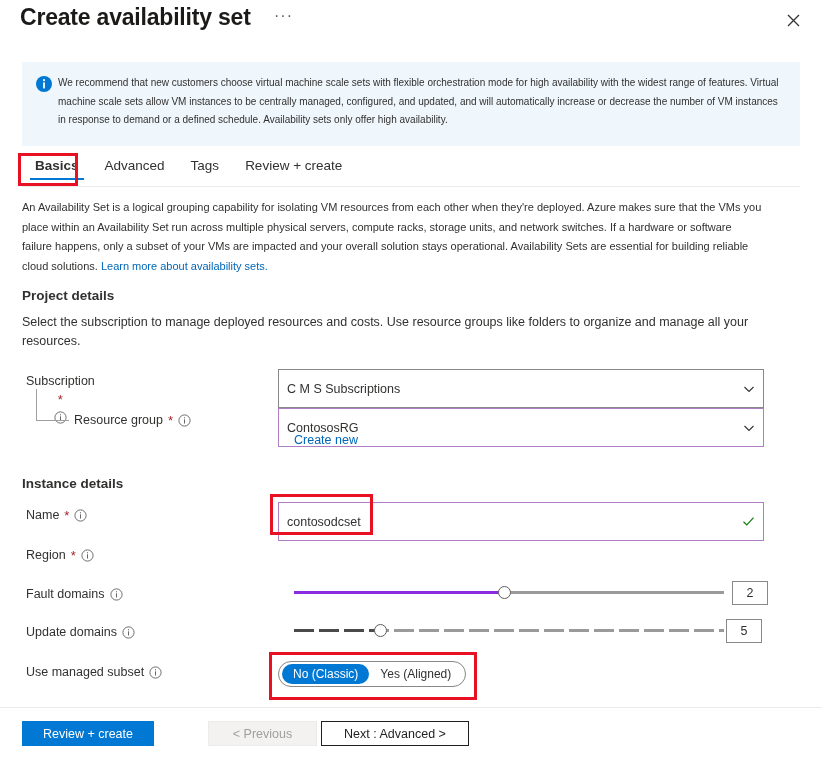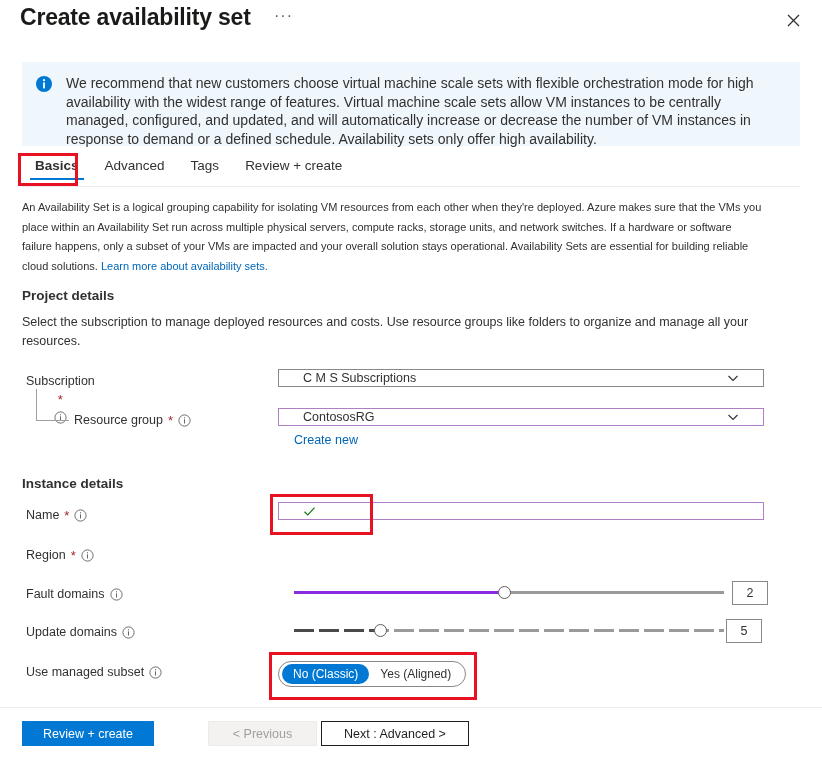--- a/index.html
+++ b/index.html
@@ -37,22 +37,22 @@
   
   .banner {
     position: absolute; left: 22px; top: 62px;
     width: 778px; height: 84px;
     background: #eff6fc;
     display: flex; padding: 12px 14px 0 14px;
   }
   .banner-icon { flex: 0 0 22px; margin-top: 2px; }
   .banner-icon svg { display: block; }
   .banner-text {
-    flex: 1; margin-left: 8px;
-    font-size: 14px; line-height: 18.5px; color: #323130;
+    flex: 1; 
+    font-size: 10px; line-height: 18.5px; color: #323130;
   }
 
   
   .tabs {
     position: absolute; left: 22px; top: 156px;
     display: flex; align-items: flex-end; gap: 0;
   }
   .tab {
     font-size: 13.5px; color: #323130; cursor: pointer;
     padding: 2px 13px 7px 13px; white-space: nowrap;
@@ -95,23 +95,23 @@
   
   .tree-conn {
     position: absolute; left: 36px; top: 389px;
     width: 33px; height: 32px;
     border-left: 1px solid #a19f9d;
     border-bottom: 1px solid #a19f9d;
   }
 
   
   .ctrl {
-    position: absolute; height: 18px;
+    position: absolute; height: 39px;
     background: #fff; display: flex; align-items: center;
-    padding: 0 24px; font-size: 12.5px; color: #323130;
+    padding: 0 8px; font-size: 12.5px; color: #323130;
   }
   .ctrl.gray { border: 1px solid #8a8886; }
   .ctrl.purple { border: 1px solid #b07ec4; }
   .ctrl .val { flex: 1; white-space: nowrap; overflow: hidden; }
   .chev { width: 12px; height: 12px; flex: 0 0 12px; }
   .chev svg { display: block; }
   .check { width: 13px; height: 13px; flex: 0 0 13px; }
   .check svg { display: block; }
 
   .create-new {
@@ -276,20 +276,21 @@
     <span class="req">*</span>
     <span class="info-i">
       <svg width="13" height="13" viewBox="0 0 13 13">
         <circle cx="6.5" cy="6.5" r="5.6" fill="none" stroke="#605e5c" stroke-width="0.9"></circle>
         <rect x="6.05" y="5.3" width="0.95" height="4.2" fill="#605e5c"></rect>
         <rect x="6.05" y="3.2" width="0.95" height="1.1" fill="#605e5c"></rect>
       </svg>
     </span>
   </div>
   <div class="ctrl purple" style="left:278px; top:502px; width:486px;">
+    <span class="val">contosodcset</span>
     <span class="check">
       <svg width="13" height="13" viewBox="0 0 13 13">
         <path d="M1.5 6.8 L4.8 10 L11.5 2.6" stroke="#107c10" stroke-width="1.2" fill="none"></path>
       </svg>
     </span>
   </div>
 
   <div class="row-label" style="left:26px; top:548px;">
     <span>Region</span>
     <span class="req">*</span>

